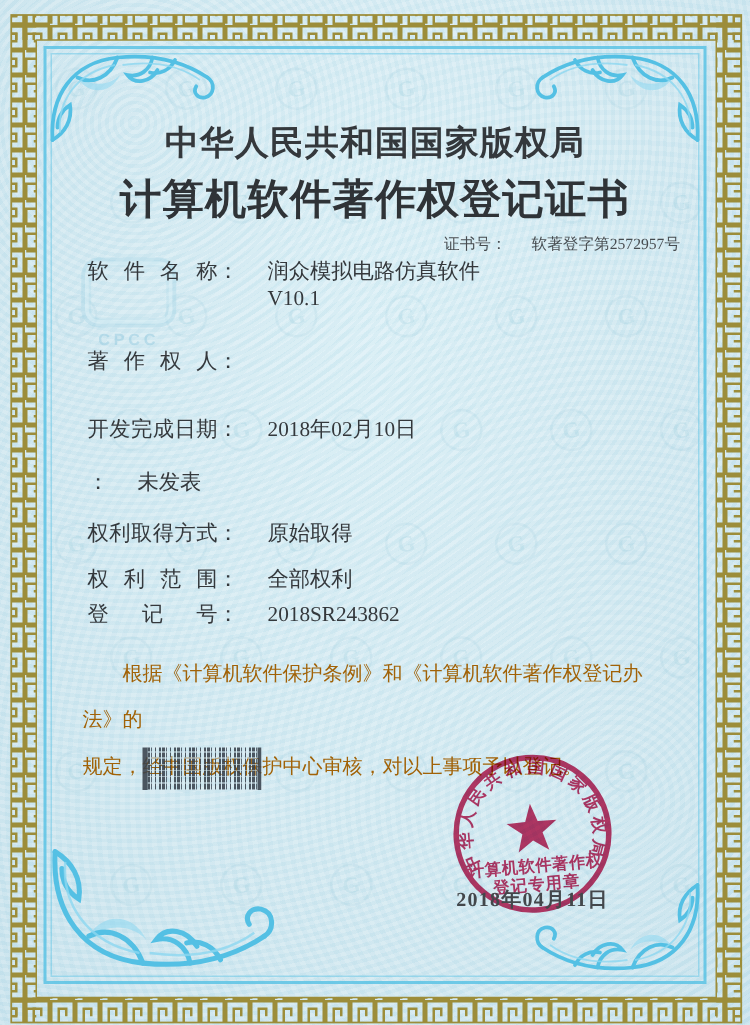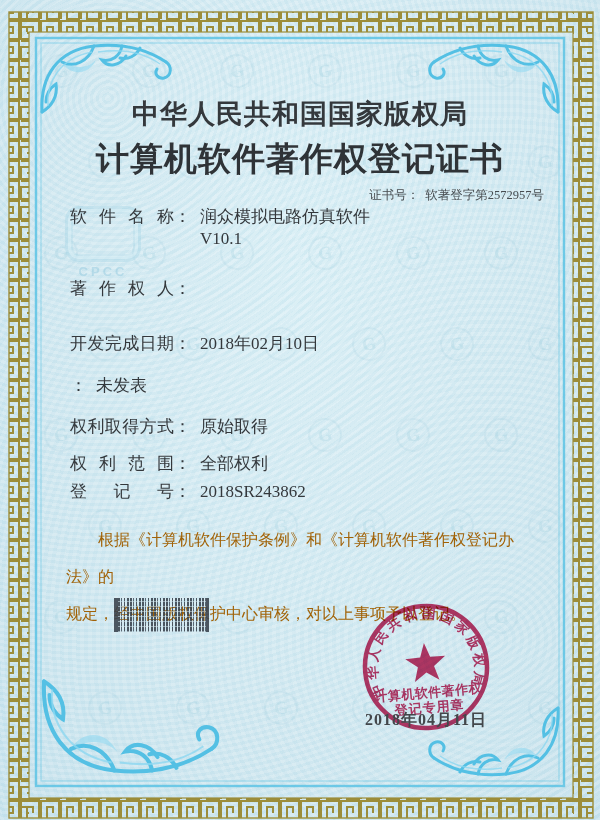--- a/index.html
+++ b/index.html
@@ -32,25 +32,25 @@
   .content{position:absolute;inset:0;z-index:4;color:var(--text);}
   .authority{
     position:absolute;left:0;right:0;top:96px;text-align:center;
     font-size:27px;font-weight:bold;letter-spacing:1px;color:#34383c;
   }
   .cert-title{
     position:absolute;left:0;right:0;top:137px;text-align:center;
     font-size:33px;font-weight:bold;letter-spacing:1px;color:#2f3337;
   }
   .cert-no-line{position:absolute;right:56px;top:187px;font-size:12.5px;color:#474c50;}
-  .cert-no-line .v{margin-left:6px;}
+  .cert-no-line .v{margin-left:20px;}
   .row{position:absolute;left:70px;display:flex;align-items:flex-start;font-size:17px;color:#34383c;line-height:22px;}
   .lbl{display:inline-block;width:104px;text-align:justify;text-align-last:justify;}
   .cl{display:inline-block;}
-  .val{margin-left:9px;}
+  .val{margin-left:23px;}
   .val div{line-height:22px;}
   .statement{position:absolute;left:66px;right:56px;top:521px;font-size:16px;color:#a16207;}
   .statement .s1{text-indent:2em;line-height:37px;}
   .statement .s2{line-height:37px;}
   .barcode{
     position:absolute;left:114px;top:598px;width:88px;height:34px;z-index:4;opacity:.88;
     background:
       repeating-linear-gradient(0deg, rgba(210,232,240,.55) 0 1px, transparent 1px 5px),
       repeating-linear-gradient(90deg, #39424d 0 2px, transparent 2px 3px, #4a5562 3px 4px, transparent 4px 6px, #39424d 6px 7px, transparent 7px 9px, #39424d 9px 11px, transparent 11px 12px);
     border-left:4px solid #39424d;border-right:3px solid #39424d;

